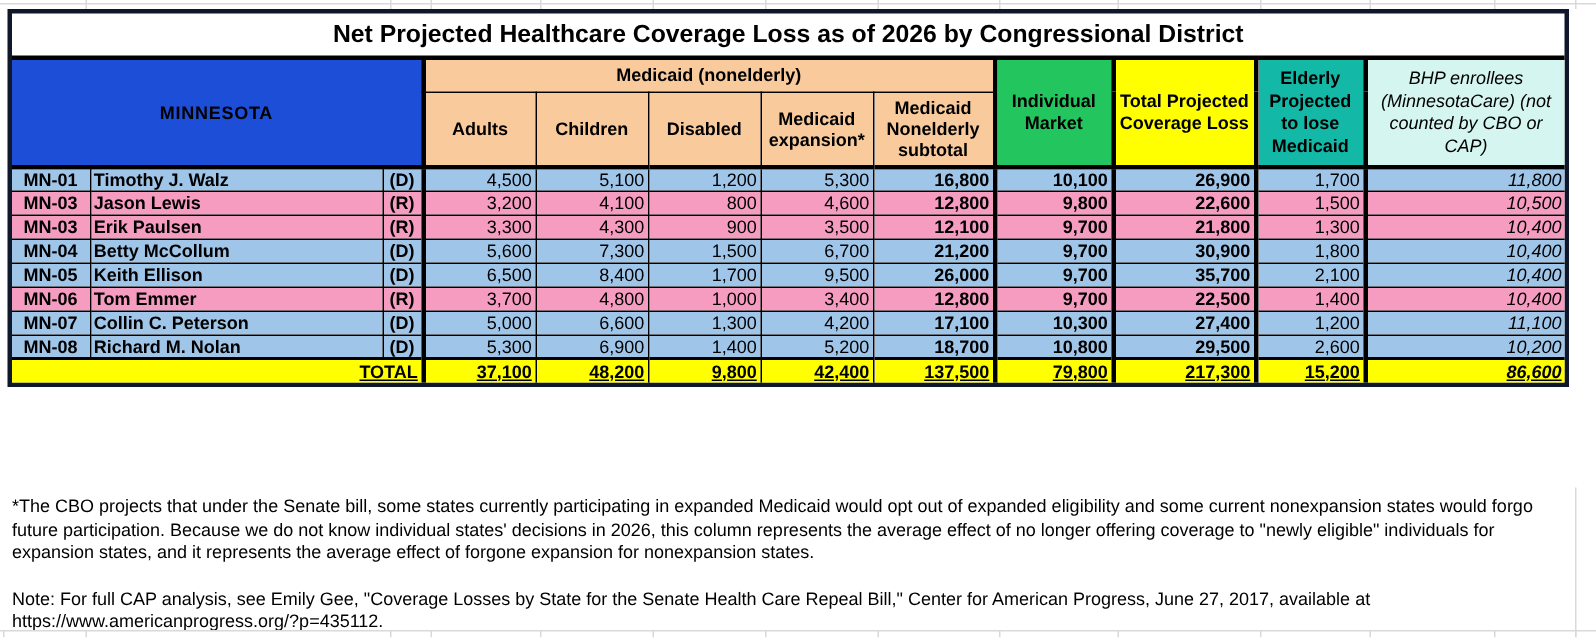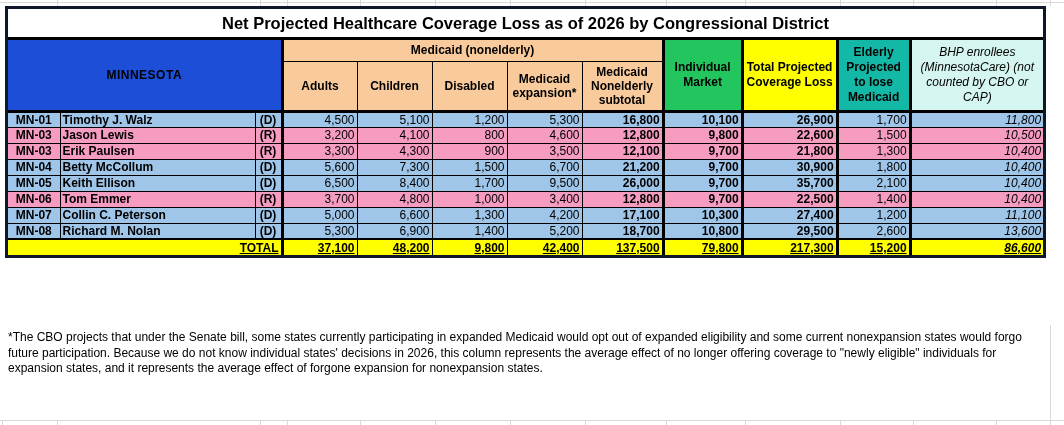--- a/index.html
+++ b/index.html
@@ -203,21 +203,21 @@
       <td class="c-name">Richard M. Nolan</td>
       <td class="c-party">(D)</td>
       <td class="num">5,300</td>
       <td class="num">6,900</td>
       <td class="num">1,400</td>
       <td class="num">5,200</td>
       <td class="num strong bR">18,700</td>
       <td class="num strong bR">10,800</td>
       <td class="num strong bR">29,500</td>
       <td class="num bR">2,600</td>
-      <td class="num ital">13,600</td>
+      <td class="num ital">10,200</td>
     </tr>
         </tbody>
       <tbody>
         <tr class="total-row">
           <td class="total-label" colspan="3">TOTAL</td>
           <td class="num">37,100</td>
           <td class="num">48,200</td>
           <td class="num">9,800</td>
           <td class="num">42,400</td>
           <td class="num bR">137,500</td>
@@ -225,20 +225,21 @@
           <td class="num bR total-big">217,300</td>
           <td class="num bR">15,200</td>
           <td class="num ital">86,600</td>
         </tr>
       </tbody>
     </table>
   </div>
 
   <div class="footnotes">
     <p>*The CBO projects that under the Senate bill, some states currently participating in expanded Medicaid would opt out of expanded eligibility and some current nonexpansion states would forgo future participation. Because we do not know individual states' decisions in 2026, this column represents the average effect of no longer offering coverage to "newly eligible" individuals for expansion states, and it represents the average effect of forgone expansion for nonexpansion states.</p>
+    <p>Note: For full CAP analysis, see Emily Gee, "Coverage Losses by State for the Senate Health Care Repeal Bill," Center for American Progress, June 27, 2017, available at https://www.americanprogress.org/?p=435112.</p>
   </div>
 
 <div class="gridline" style="left: 0px; top: 2px; width: 1064px; height: 1px;"></div>
     <div class="gridline" style="left: 0px; top: 420px; width: 1064px; height: 1px;"></div>
     <div class="gridline" style="left: 1050px; top: 325px; width: 1px; height: 100px;"></div>
     <div class="gridline" style="left: 2px; top: 420px; width: 1px; height: 5px;"></div>
     <div class="gridline" style="left: 57px; top: 0px; width: 1px; height: 6px;"></div>
     <div class="gridline" style="left: 57px; top: 420px; width: 1px; height: 5px;"></div>
     <div class="gridline" style="left: 260px; top: 0px; width: 1px; height: 6px;"></div>
     <div class="gridline" style="left: 260px; top: 420px; width: 1px; height: 5px;"></div>

